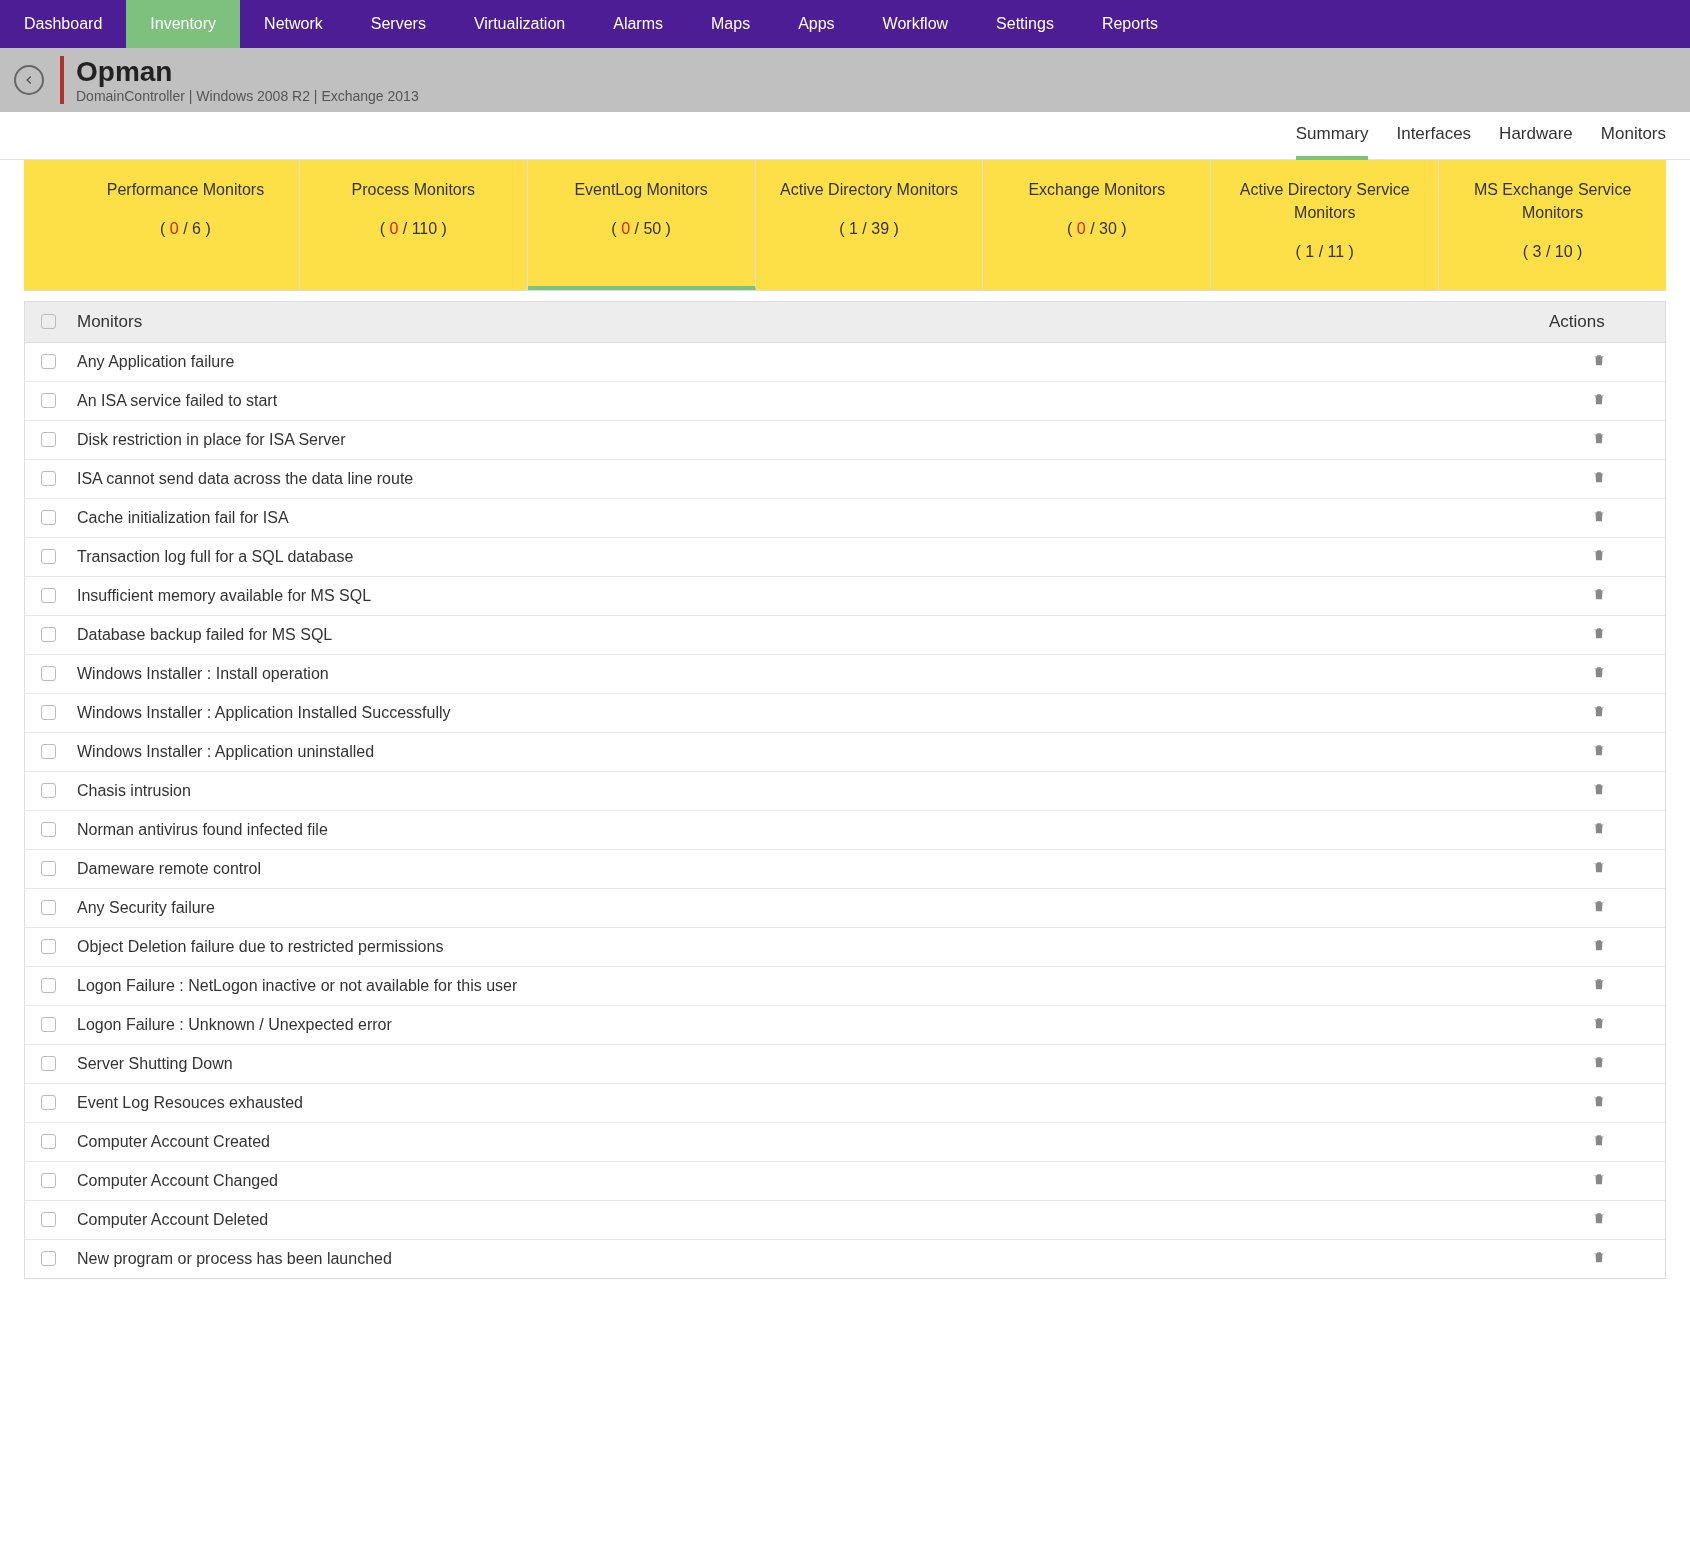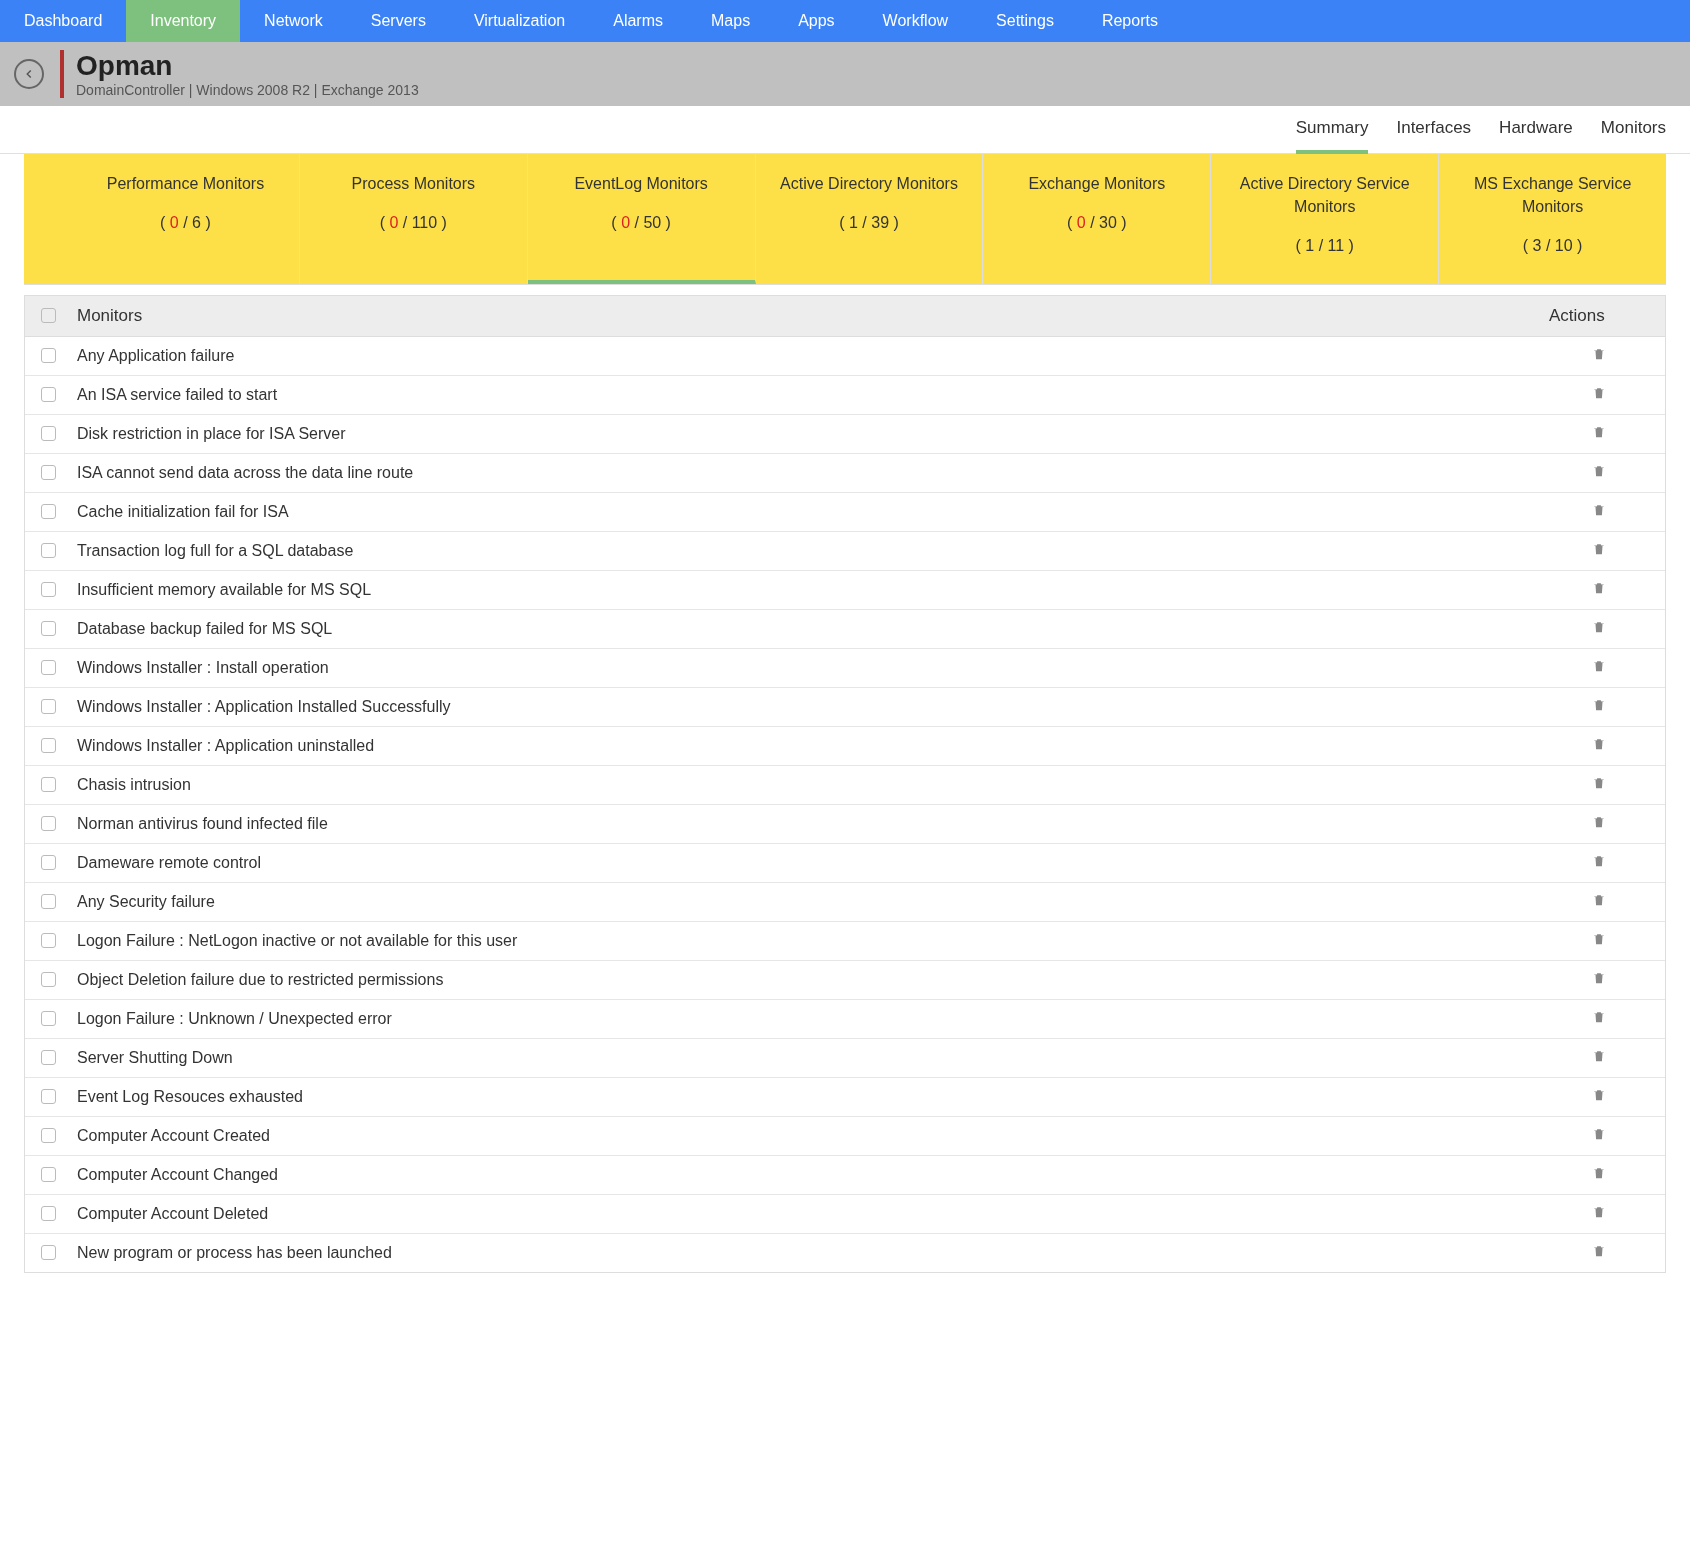--- a/index.html
+++ b/index.html
@@ -6,22 +6,22 @@
 body {
   font-family: -apple-system, BlinkMacSystemFont, "Segoe UI", Arial, sans-serif;
   background: #fff;
   color: #333;
   font-size: 15px;
 }
 
 
 .top-nav {
   display: flex;
-  background: #3b82f6;
-  height: 42px;
+  background: #4c1d95;
+  height: 48px;
   align-items: stretch;
 }
 .top-nav-item {
   color: #fff;
   padding: 0 24px;
   display: flex;
   align-items: center;
   font-size: 16px;
   cursor: pointer;
 }
@@ -398,42 +398,42 @@
         <div class="td-actions"><span class="trash-icon">
             <svg viewBox="0 0 24 24" fill="currentColor">
               <path d="M6 7h12l-1 14H7L6 7zm3-3h6l1 2H8l1-2zM4 6h16v1H4z"></path>
             </svg>
           </span></div>
       </div>
       <div class="trow">
         <div class="td-check">
           <span class="chk"></span>
         </div>
+        <div class="td-name">Object Deletion failure due to restricted permissions</div>
+        <div class="td-actions"><span class="trash-icon">
+            <svg viewBox="0 0 24 24" fill="currentColor">
+              <path d="M6 7h12l-1 14H7L6 7zm3-3h6l1 2H8l1-2zM4 6h16v1H4z"></path>
+            </svg>
+          </span></div>
+      </div>
+      <div class="trow">
+        <div class="td-check">
+          <span class="chk"></span>
+        </div>
         <div class="td-name">Logon Failure : NetLogon inactive or not available for this user</div>
         <div class="td-actions"><span class="trash-icon">
             <svg viewBox="0 0 24 24" fill="currentColor">
               <path d="M6 7h12l-1 14H7L6 7zm3-3h6l1 2H8l1-2zM4 6h16v1H4z"></path>
             </svg>
           </span></div>
       </div>
       <div class="trow">
         <div class="td-check">
           <span class="chk"></span>
         </div>
-        <div class="td-name">Object Deletion failure due to restricted permissions</div>
-        <div class="td-actions"><span class="trash-icon">
-            <svg viewBox="0 0 24 24" fill="currentColor">
-              <path d="M6 7h12l-1 14H7L6 7zm3-3h6l1 2H8l1-2zM4 6h16v1H4z"></path>
-            </svg>
-          </span></div>
-      </div>
-      <div class="trow">
-        <div class="td-check">
-          <span class="chk"></span>
-        </div>
         <div class="td-name">Logon Failure : Unknown / Unexpected error</div>
         <div class="td-actions"><span class="trash-icon">
             <svg viewBox="0 0 24 24" fill="currentColor">
               <path d="M6 7h12l-1 14H7L6 7zm3-3h6l1 2H8l1-2zM4 6h16v1H4z"></path>
             </svg>
           </span></div>
       </div>
       <div class="trow">
         <div class="td-check">
           <span class="chk"></span>

